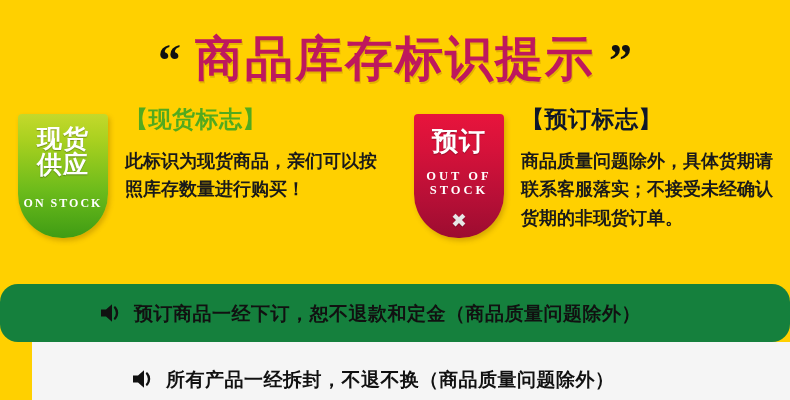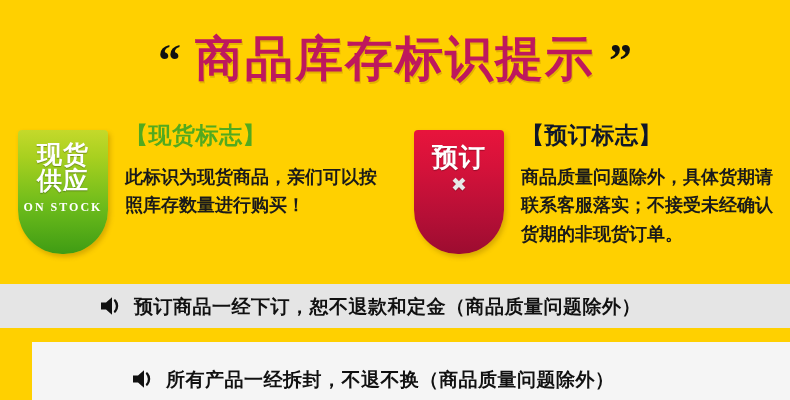--- a/index.html
+++ b/index.html
@@ -56,21 +56,21 @@
     line-height: 1;
     position: relative;
     top: 2px;
     text-shadow: 1px 2px 0 rgba(150,100,0,0.28);
   }
 
   
   .cols {
     position: absolute;
     left: 0;
-    top: 112px;
+    top: 96px;
     width: 790px;
     height: 172px;
     display: flex;
   }
   .col {
     display: flex;
     align-items: flex-start;
   }
   .col-left { width: 395px; padding-left: 18px; }
   .col-right { width: 395px; padding-left: 20px; }
@@ -87,20 +87,21 @@
     display: flex;
     flex-direction: column;
     align-items: center;
     overflow: hidden;
   }
   .badge-green {
     background: linear-gradient(180deg, #c4d92b 0%, #a8d01f 22%, #6cbb1b 62%, #3f9c14 100%);
   }
   .badge-red {
     background: linear-gradient(180deg, #e8143c 0%, #d5123a 30%, #b50f36 70%, #9c0c30 100%);
+    gap: 9px;
   }
   .badge-cn {
     margin-top: 12px;
     font-family: "DejaVu Sans", "Liberation Sans", sans-serif;
     font-size: 25px;
     font-weight: 700;
     color: #ffffff;
     line-height: 1.03;
     text-align: center;
     letter-spacing: 1px;
@@ -109,21 +110,21 @@
   .badge-cn .l2 { display: block; }
   .badge-en {
     font-family: "Liberation Serif", "DejaVu Serif", serif;
     font-weight: 700;
     color: #ffffff;
     letter-spacing: 2px;
     text-align: center;
     line-height: 1.15;
   }
   .badge-green .badge-en {
-    margin-top: 7px;
+    margin-top: 19px;
     font-size: 12px;
   }
   .badge-red .badge-cn { font-size: 26px; margin-top: 14px; }
   .badge-red .badge-en {
     margin-top: 5px;
     font-size: 12.5px;
     letter-spacing: 3px;
   }
   .badge-red .badge-en span { display: block; }
   .badge-x {
@@ -165,22 +166,23 @@
     position: absolute;
     left: 0;
     width: 790px;
     display: flex;
     align-items: center;
     padding-left: 100px;
     box-sizing: border-box;
   }
   .bar-orange {
     top: 284px;
-    height: 44px;
-    background: #e5e5e5;
+    height: 58px;
+    background: #15803d;
+    border-radius: 18px;
   }
   .bar-gray {
     top: 342px;
     height: 74px;
     background: #f5f5f5;
     margin-left: 32px;
   }
   .speaker {
     flex: 0 0 auto;
     width: 24px;
@@ -222,20 +224,24 @@
       </div>
       <div class="txt">
         <div class="txt-head head-green">【现货标志】</div>
         <div class="txt-body">此标识为现货商品，亲们可以按照库存数量进行购买！</div>
       </div>
     </div>
 
     <div class="col col-right">
       <div class="badge badge-red">
         <div class="badge-cn">预订</div>
+        <div class="badge-en">
+          <span>OUT OF</span>
+          <span>STOCK</span>
+        </div>
         <div class="badge-x">✖</div>
       </div>
       <div class="txt">
         <div class="txt-head head-red">【预订标志】</div>
         <div class="txt-body">商品质量问题除外，具体货期请联系客服落实；不接受未经确认货期的非现货订单。</div>
       </div>
     </div>
   </div>
 
   <div class="bar bar-orange">

